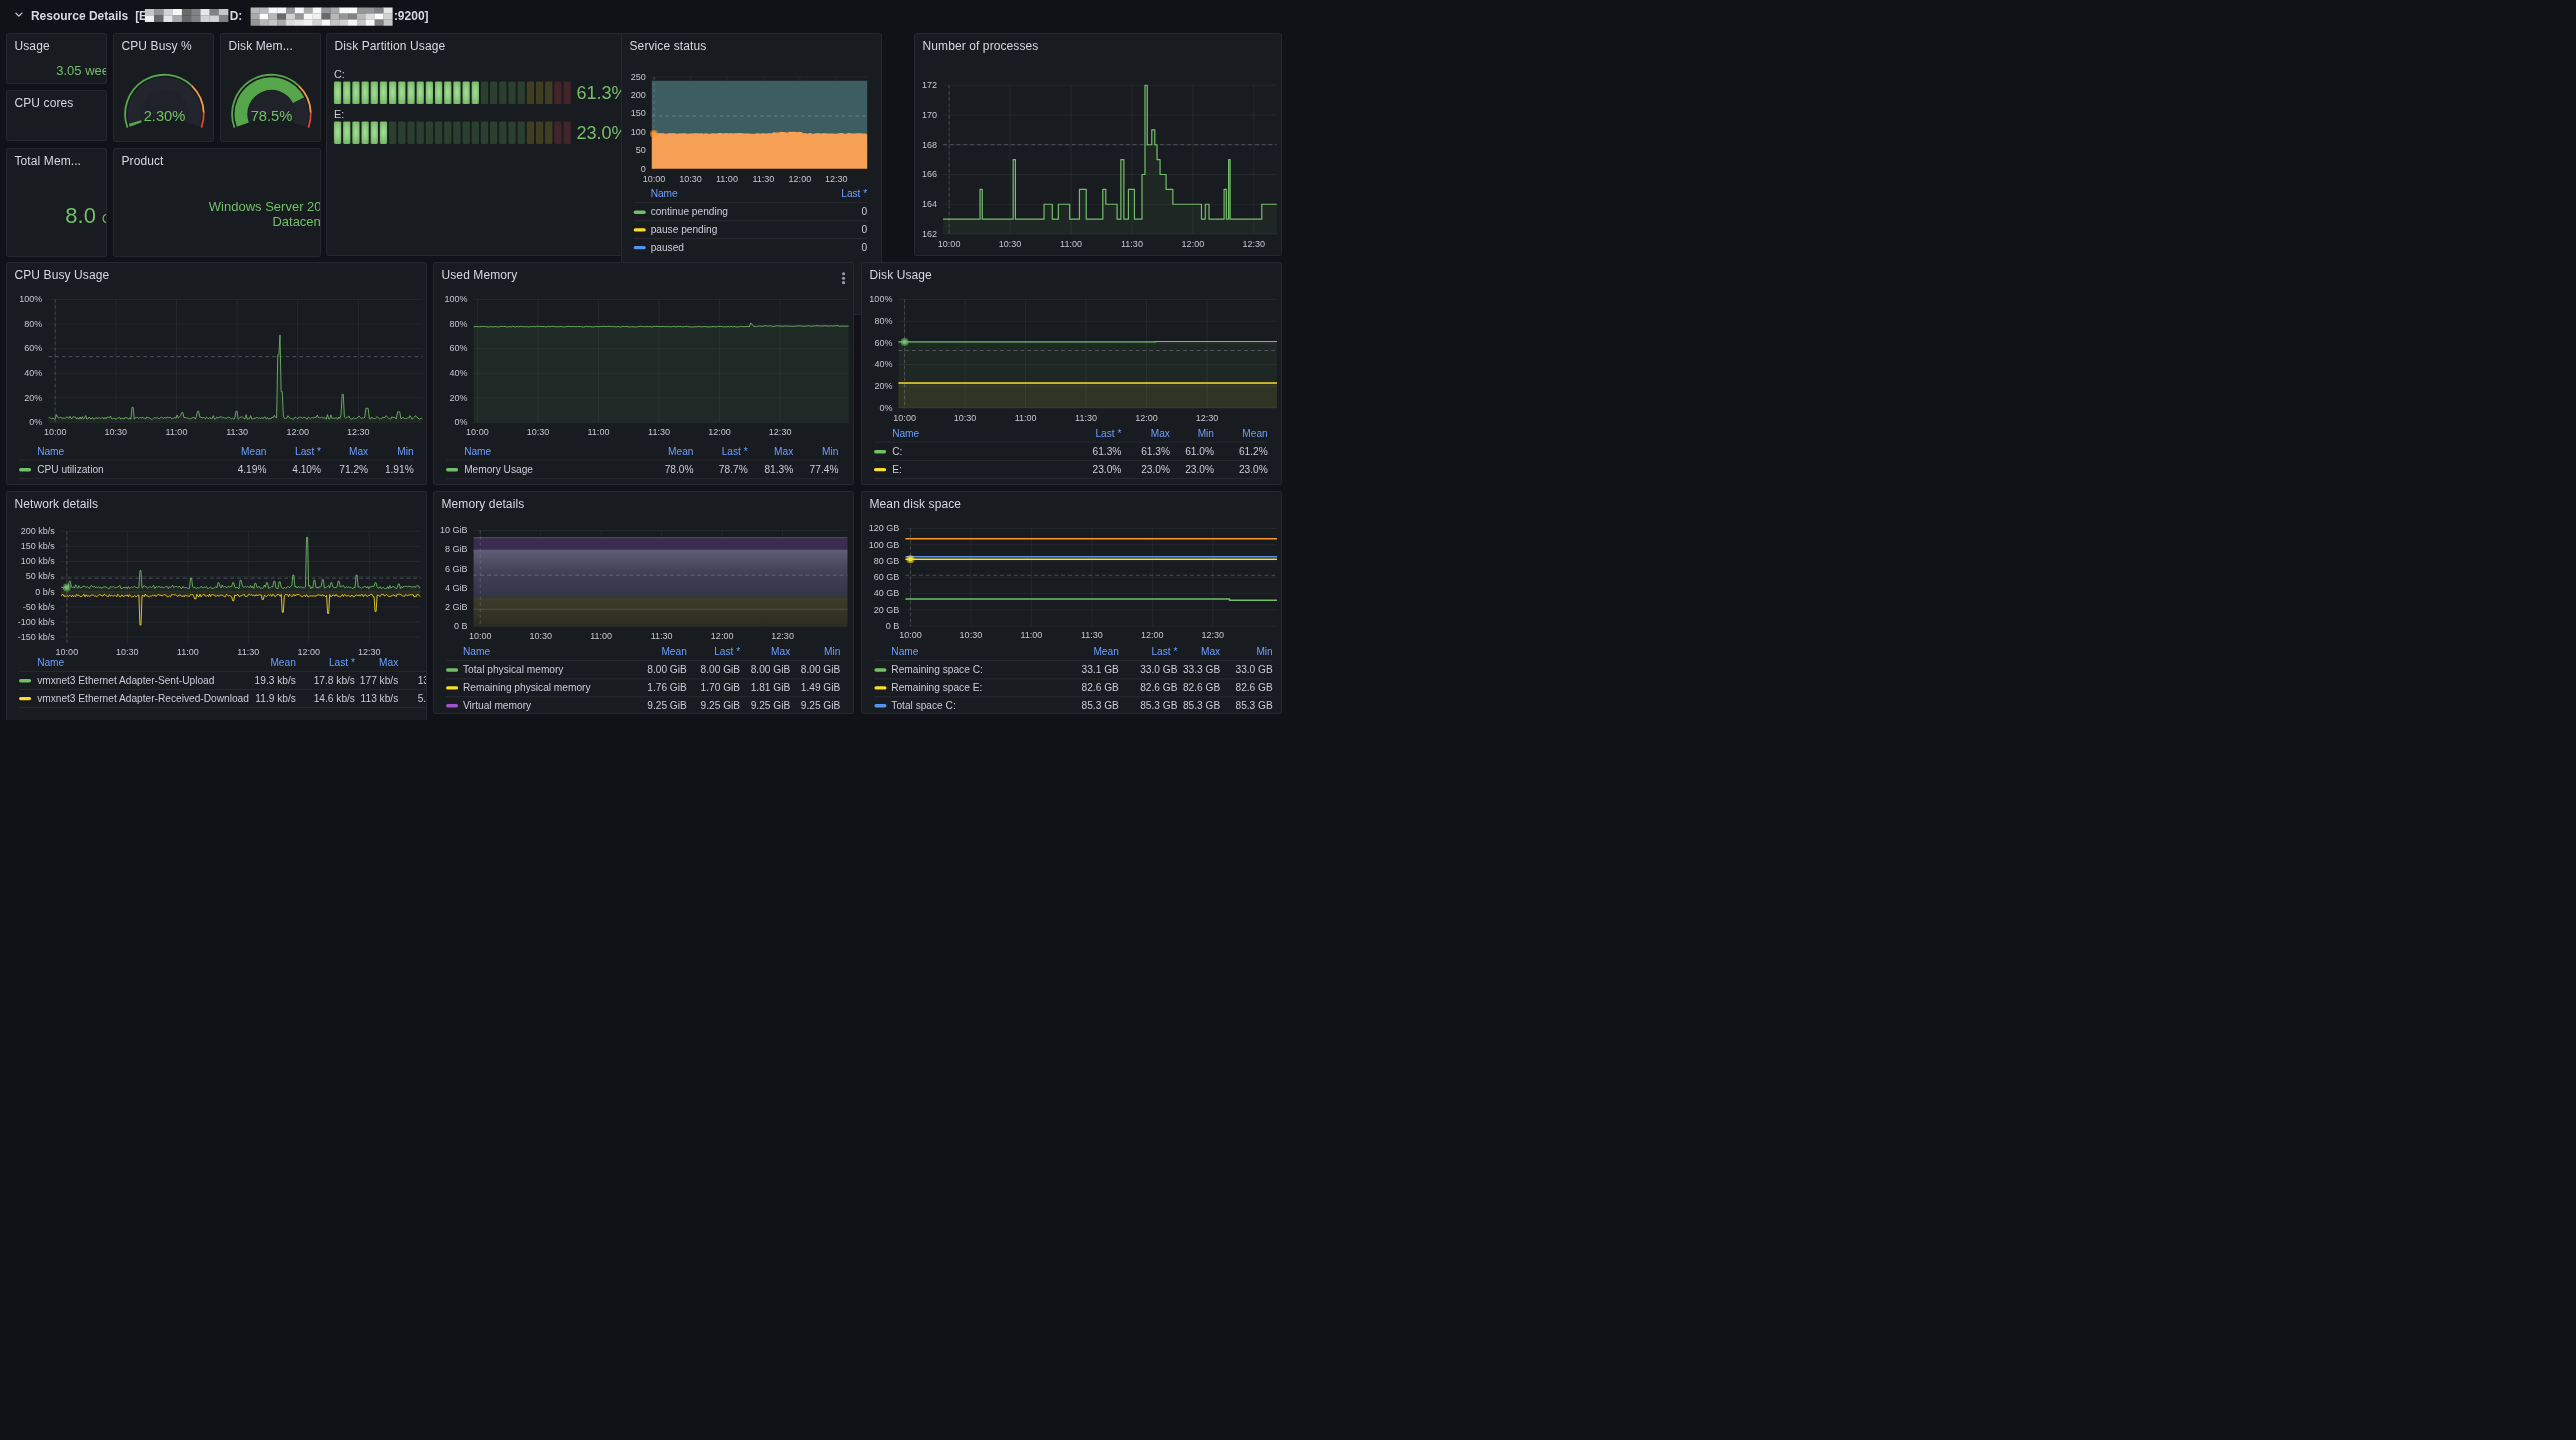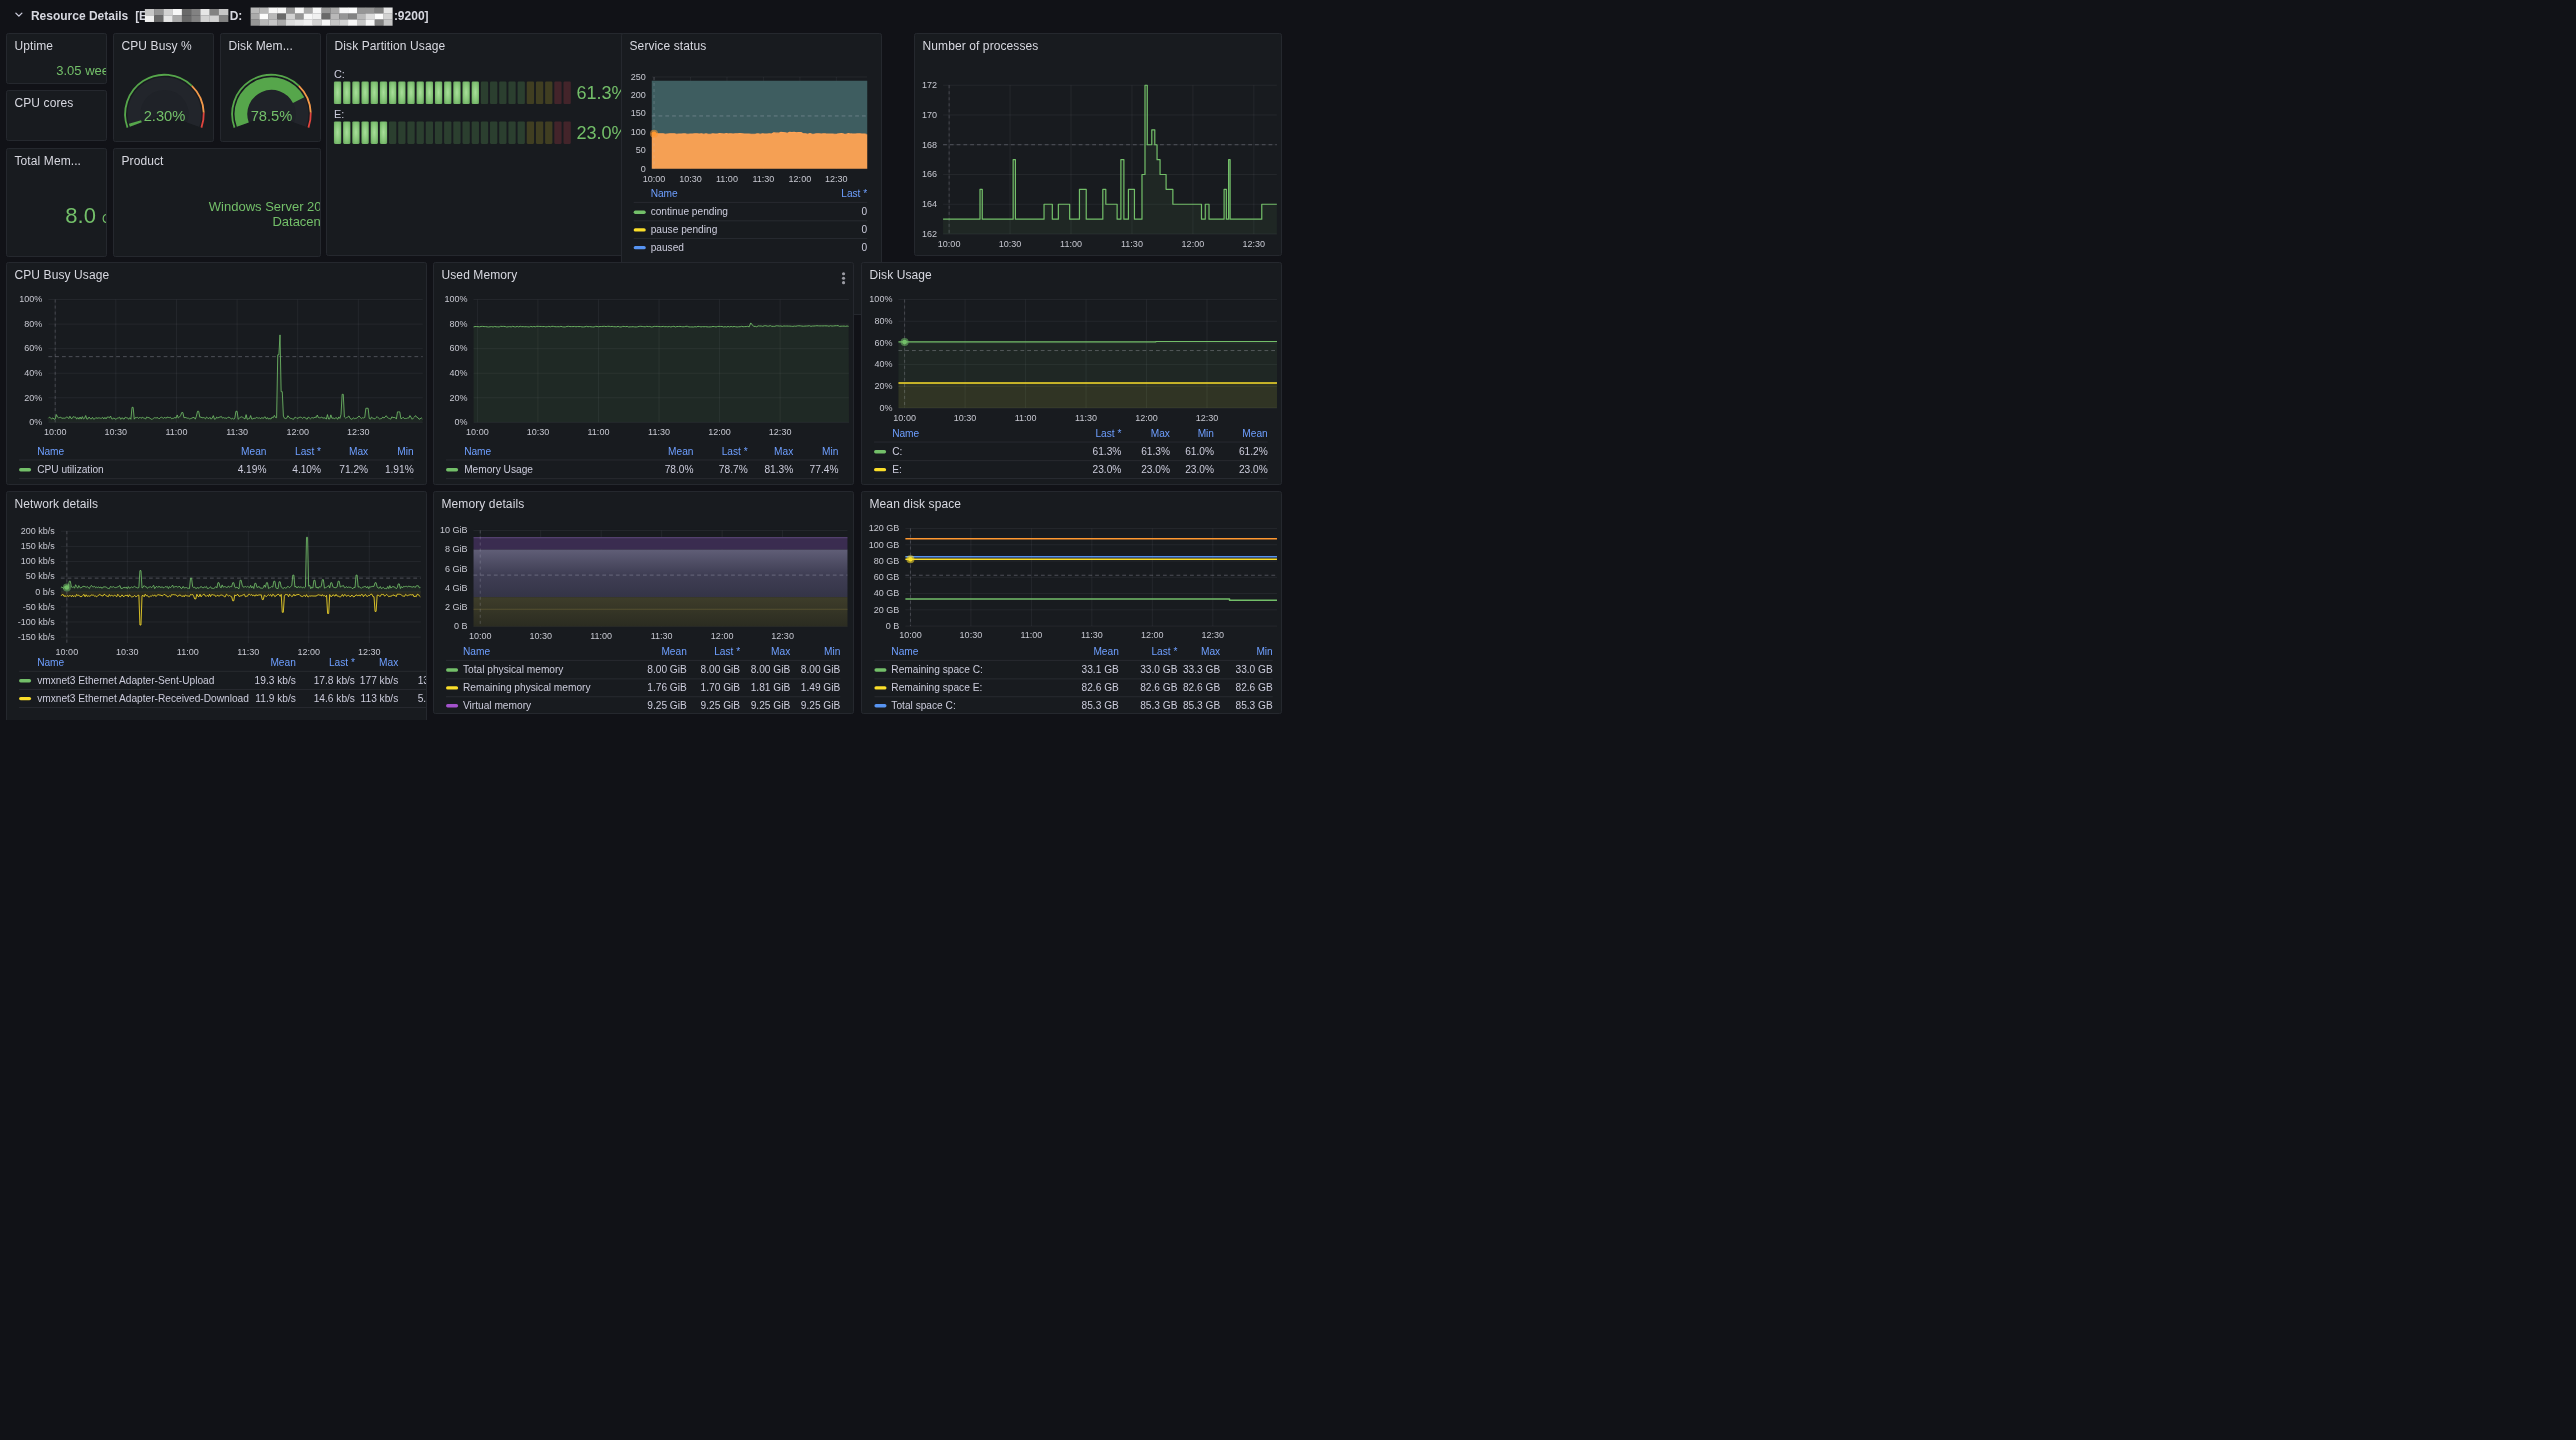--- a/index.html
+++ b/index.html
@@ -79,21 +79,21 @@
       <rect x="448.1" y="26" width="12.1" height="8.3" fill="rgb(210,210,210)"></rect>
       <rect x="459.9" y="26" width="12.1" height="8.3" fill="rgb(247,247,247)"></rect>
       <rect x="471.8" y="26" width="12.1" height="8.3" fill="rgb(198,198,198)"></rect>
       <rect x="483.6" y="26" width="12.1" height="8.3" fill="rgb(247,247,247)"></rect>
       <rect x="495.4" y="26" width="12.1" height="8.3" fill="rgb(130,130,130)"></rect>
       <rect x="507.2" y="26" width="12.1" height="8.3" fill="rgb(198,198,198)"></rect>
 <text x="521" y="26" font-size="16" font-weight="700" fill="#d7d8e0">:9200]</text>
 </svg>
   </div>
 <div class="panel" style="left:6px;top:33px;width:101px;height:51px">
-    <div class="pt">Uptime</div>
+    <div class="pt">Usage</div>
     <div class="sv" style="top:29px;font-size:13px">3.05 weeks</div>
   </div>
 <div class="panel" style="left:6px;top:90px;width:101px;height:51px">
     <div class="pt">CPU cores</div>
     <div class="sv" style="top:29px;font-size:13px">2</div>
   </div>
 <div class="panel" style="left:6px;top:148px;width:101px;height:109px">
     <div class="pt">Total Mem...</div>
     <div class="sv" style="top:54px;font-size:22px">8.0 <span style="font-size:12px">GiB</span></div>
   </div>

